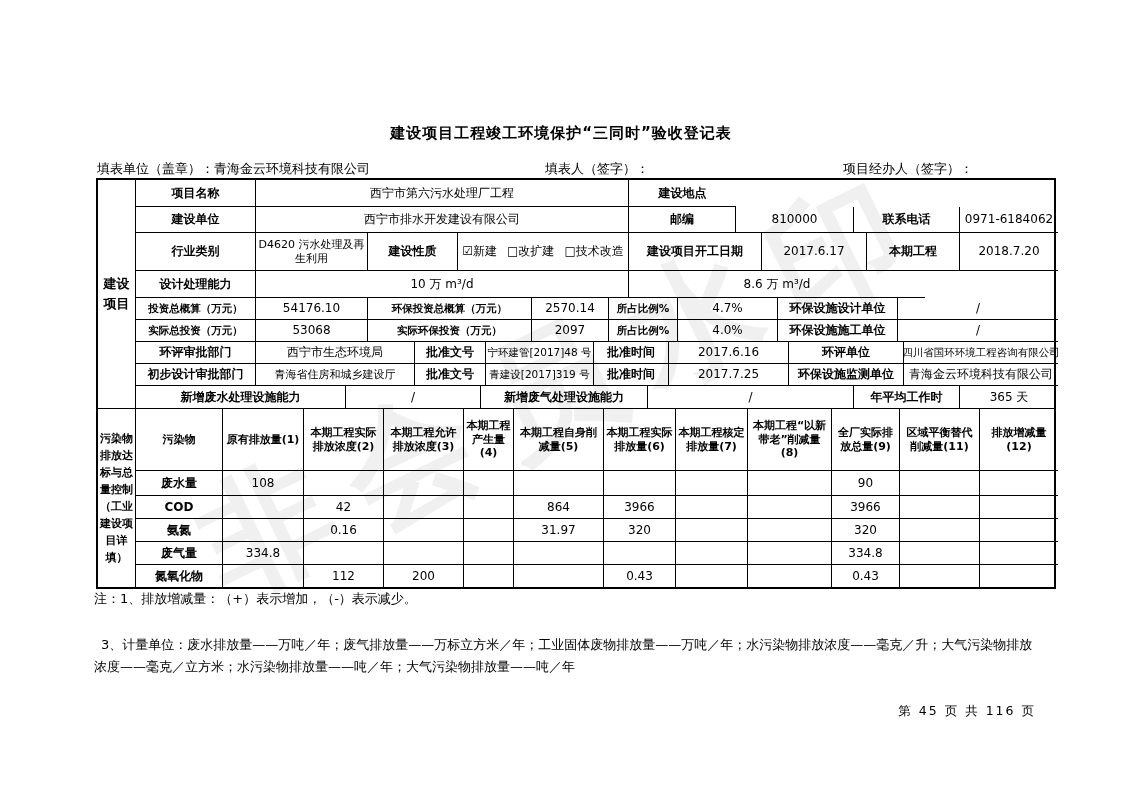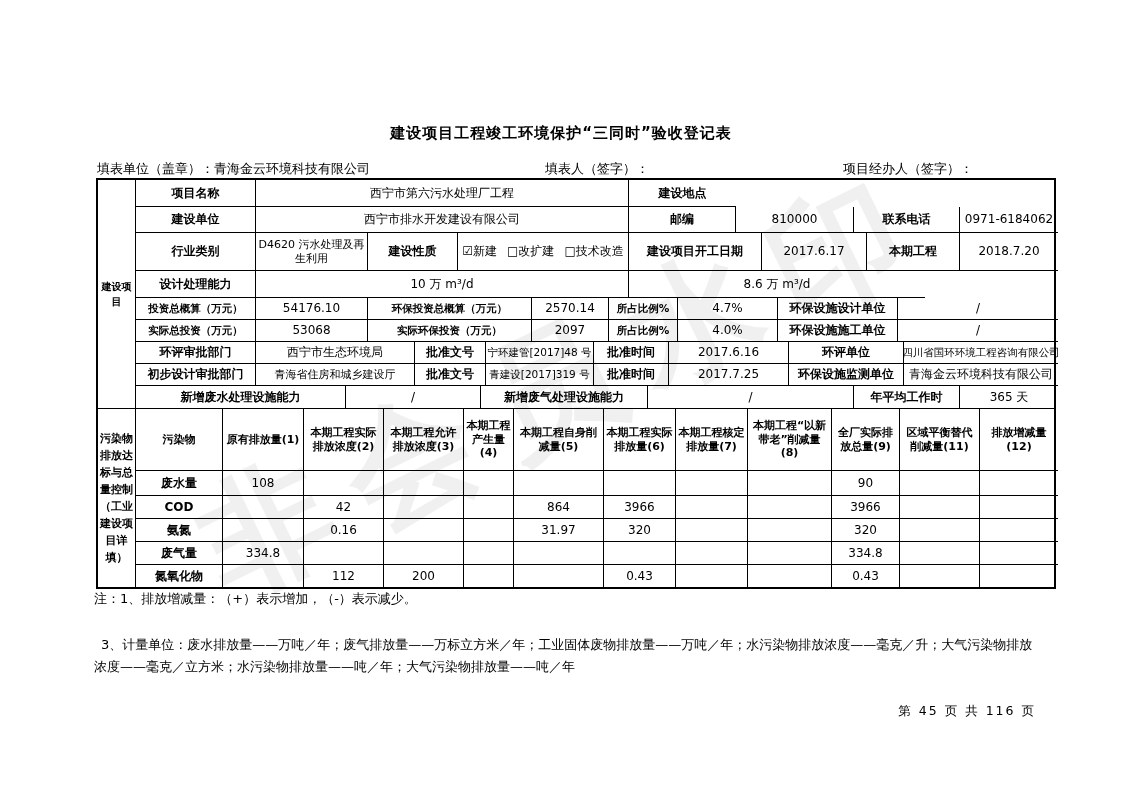--- a/index.html
+++ b/index.html
@@ -16,21 +16,21 @@
   #hdr-left{left:97px;} #hdr-mid{left:545px;} #hdr-right{left:843px;}
   
   #tbl{position:absolute;left:96px;top:178px;width:960px;border:2px solid #000;
        box-sizing:border-box;background:transparent;z-index:1;font-size:12px;}
   .sec{display:flex;border-bottom:1px solid #000;}
   .sec.lastsec{border-bottom:none;}
   .side{flex:0 0 38px;border-right:1px solid #000;display:flex;align-items:center;
         justify-content:center;text-align:center;font-weight:bold;box-sizing:border-box;
         padding:2px 1px;}
   .side .vtxt{word-break:break-all;line-height:1.55;}
-  #sideA .vtxt{font-size:10px;}
+  #sideA .vtxt{font-size:13px;}
   #sideB .vtxt{font-size:11px;}
   .grid{flex:1;min-width:0;display:flex;flex-direction:column;}
   .row{display:flex;}
   .c{box-sizing:border-box;flex:none;border-right:1px solid #000;border-bottom:1px solid #000;
      display:flex;align-items:center;justify-content:center;text-align:center;
      padding:1px 2px;overflow:hidden;line-height:1.25;}
   .row .c:last-child{border-right:none;}
   .row.lastrow .c{border-bottom:none;}
   .lab{font-weight:bold;}
   .fs11{font-size:11px;}

